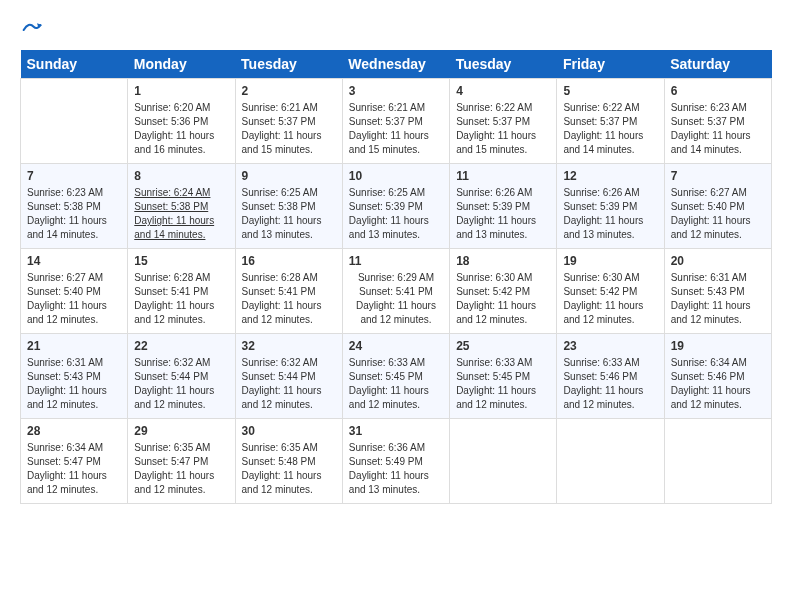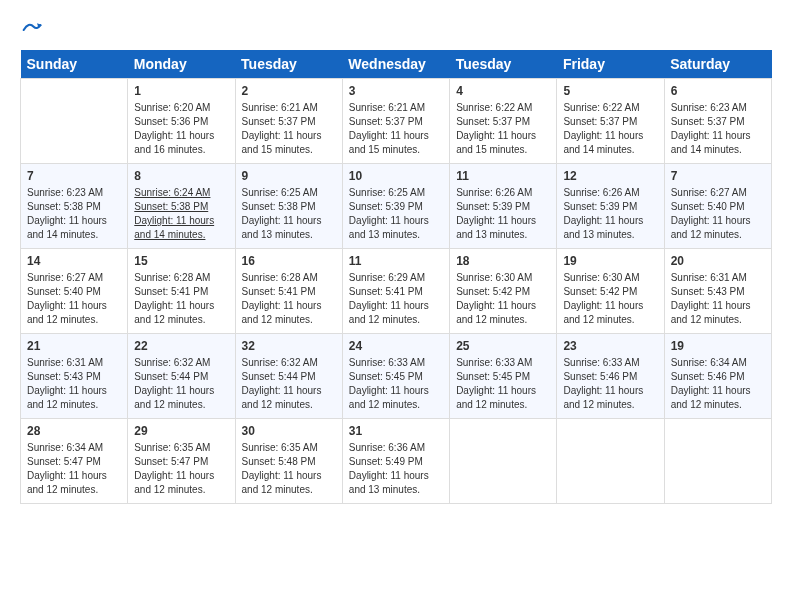--- a/index.html
+++ b/index.html
@@ -243,21 +243,21 @@
         </td>
         <td>
           <span class="day-num">16</span>
           <div class="cell-info" style="white-space: pre-line;">Sunrise: 6:28 AM
 Sunset: 5:41 PM
 Daylight: 11 hours
 and 12 minutes.</div>
         </td>
         <td>
           <span class="day-num">11</span>
-          <div class="cell-info" style="white-space: pre-line;">Sunrise: 6:29 AM
+          <div class="cell-info" style="white-space: pre-line; text-align: center;">Sunrise: 6:29 AM
 Sunset: 5:41 PM
 Daylight: 11 hours
 and 12 minutes.</div>
         </td>
         <td>
           <span class="day-num">18</span>
           <div class="cell-info" style="white-space: pre-line;">Sunrise: 6:30 AM
 Sunset: 5:42 PM
 Daylight: 11 hours
 and 12 minutes.</div>

